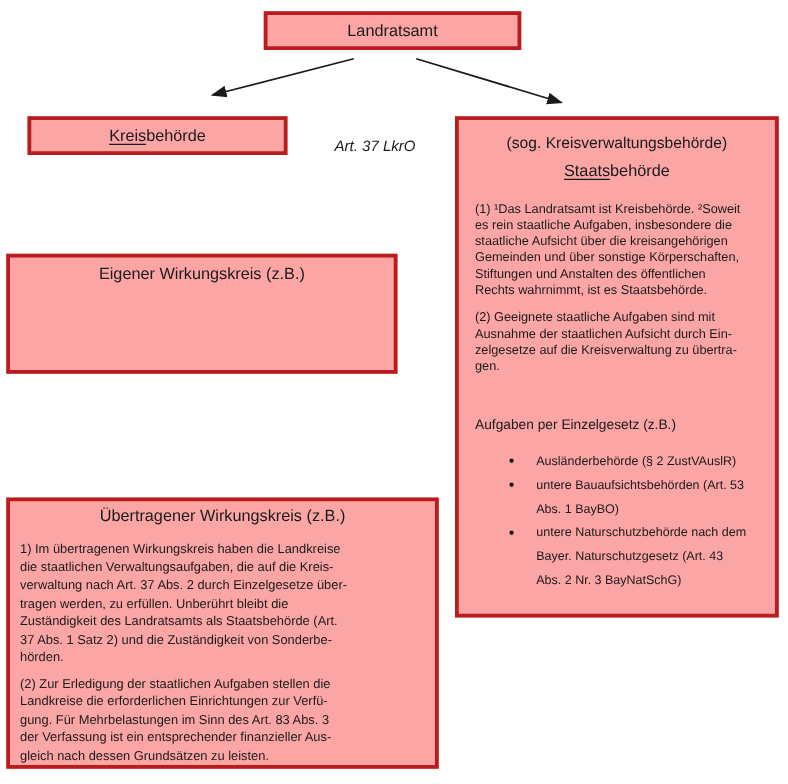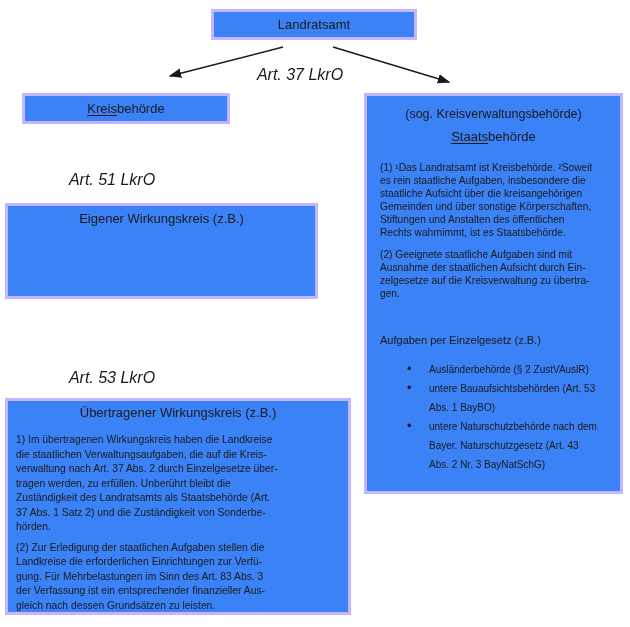--- a/index.html
+++ b/index.html
@@ -1,24 +1,24 @@
 <!DOCTYPE html>
 <html><head>
 <meta charset="utf-8">
 <style>
   html,body{margin:0;padding:0;background:#ffffff;}
   .page{
     position:relative;width:630px;height:627px;background:#ffffff;
     font-family:"Liberation Sans","DejaVu Sans",sans-serif;color:#1a1a1a;overflow:hidden;
   }
-  .box{position:absolute;border:3px solid #c4b5fd;background:#3b82f6;box-sizing:border-box;}
+  .box{position:absolute;border:3px solid #b91c1c;background:#fca5a5;box-sizing:border-box;}
   .flexc{display:flex;align-items:center;justify-content:center;}
   .node-title{font-size:13px;}
   .u{text-decoration:underline;text-underline-offset:2px;}
-  .art-label{position:absolute;font-style:italic;font-size:16px;text-align:center;}
+  .art-label{position:absolute;font-style:italic;font-size:12px;text-align:center;margin-top:44px;}
   .box-heading{text-align:center;font-size:13px;line-height:16px;margin:0;}
   .para{white-space:pre;font-size:10.3px;line-height:14.5px;margin:0;}
   .para-r{white-space:pre;font-size:10.2px;line-height:13px;margin:0;}
   ul.blist{list-style:none;margin:0;padding:0;}
   ul.blist li{position:relative;padding-left:22px;}
   ul.blist li::before{content:"\2022";position:absolute;left:0;top:-1px;font-size:13px;}
   
   .eigener-list{margin-top:17px !important;padding-left:36px !important;font-size:11px;}
   .eigener-list li{line-height:13px;margin-bottom:9px;}
   

